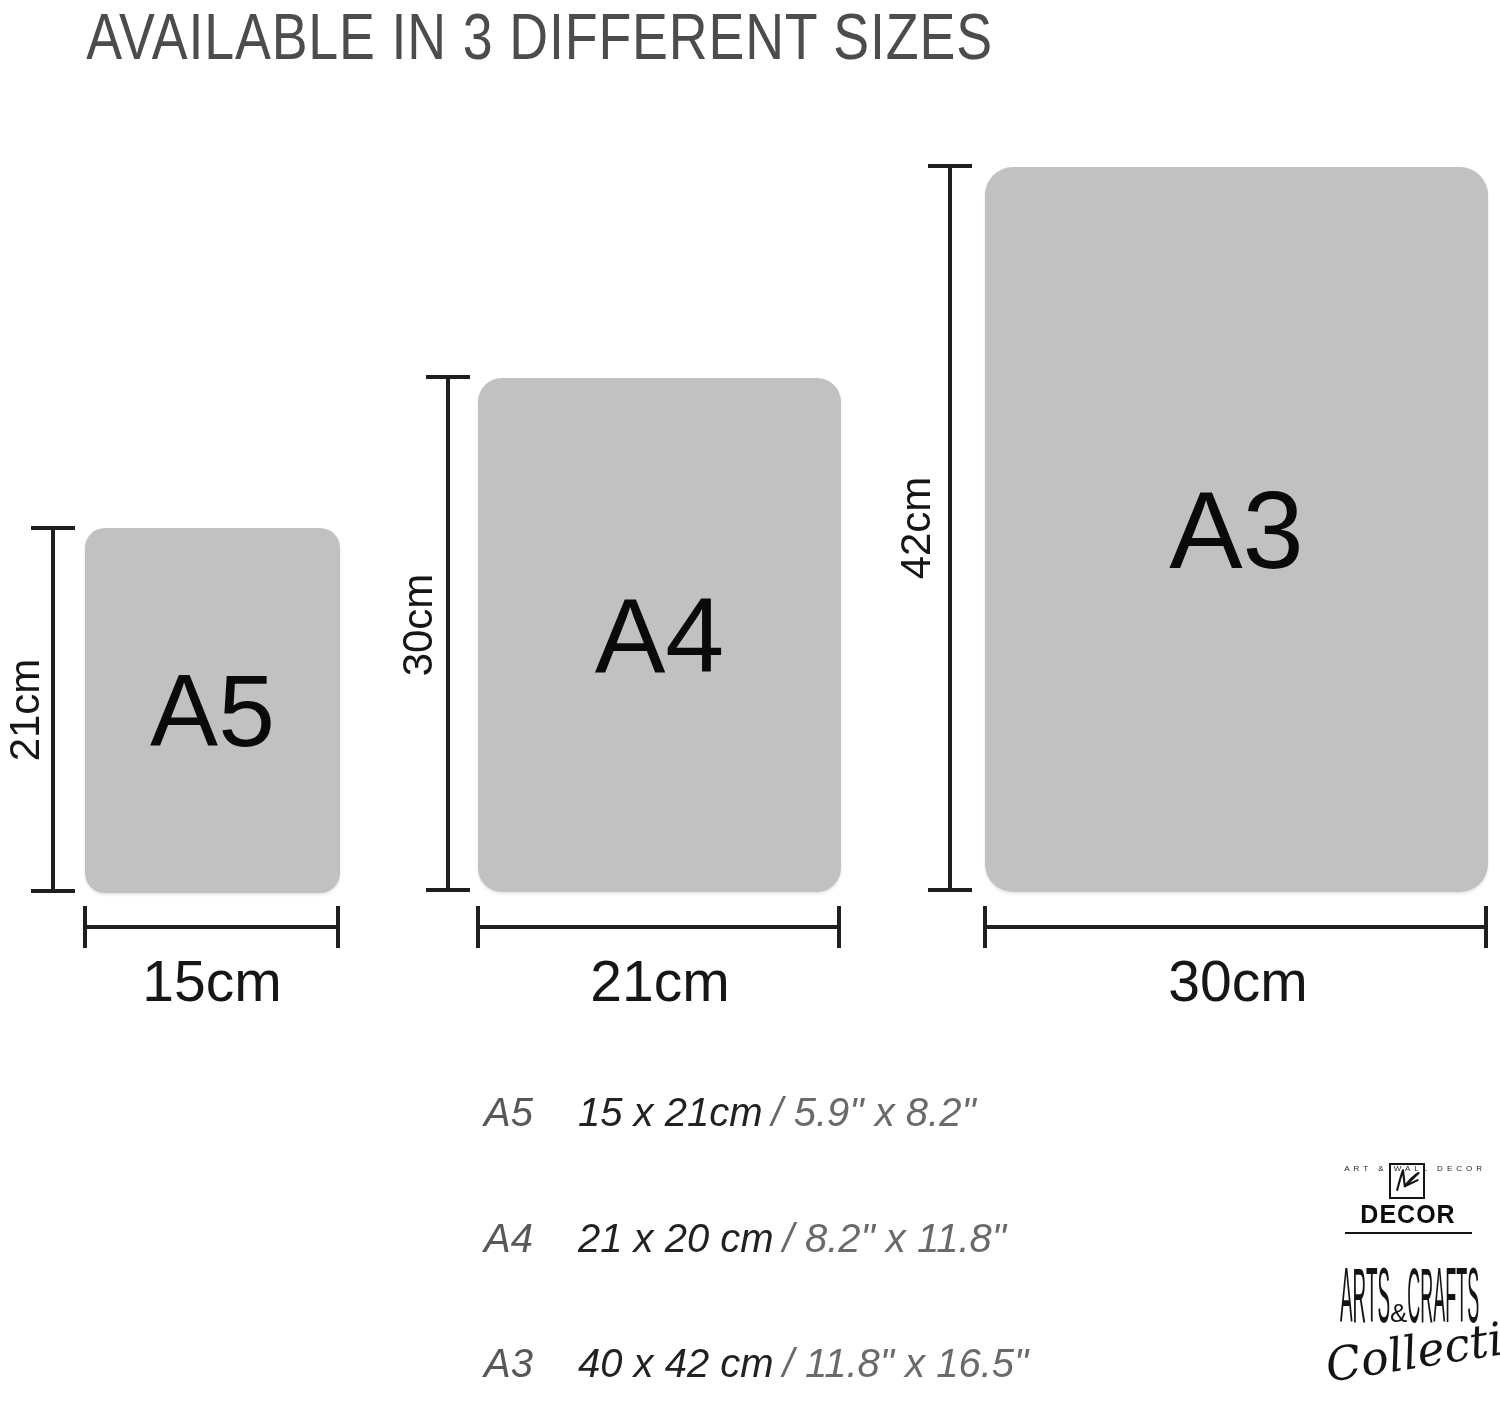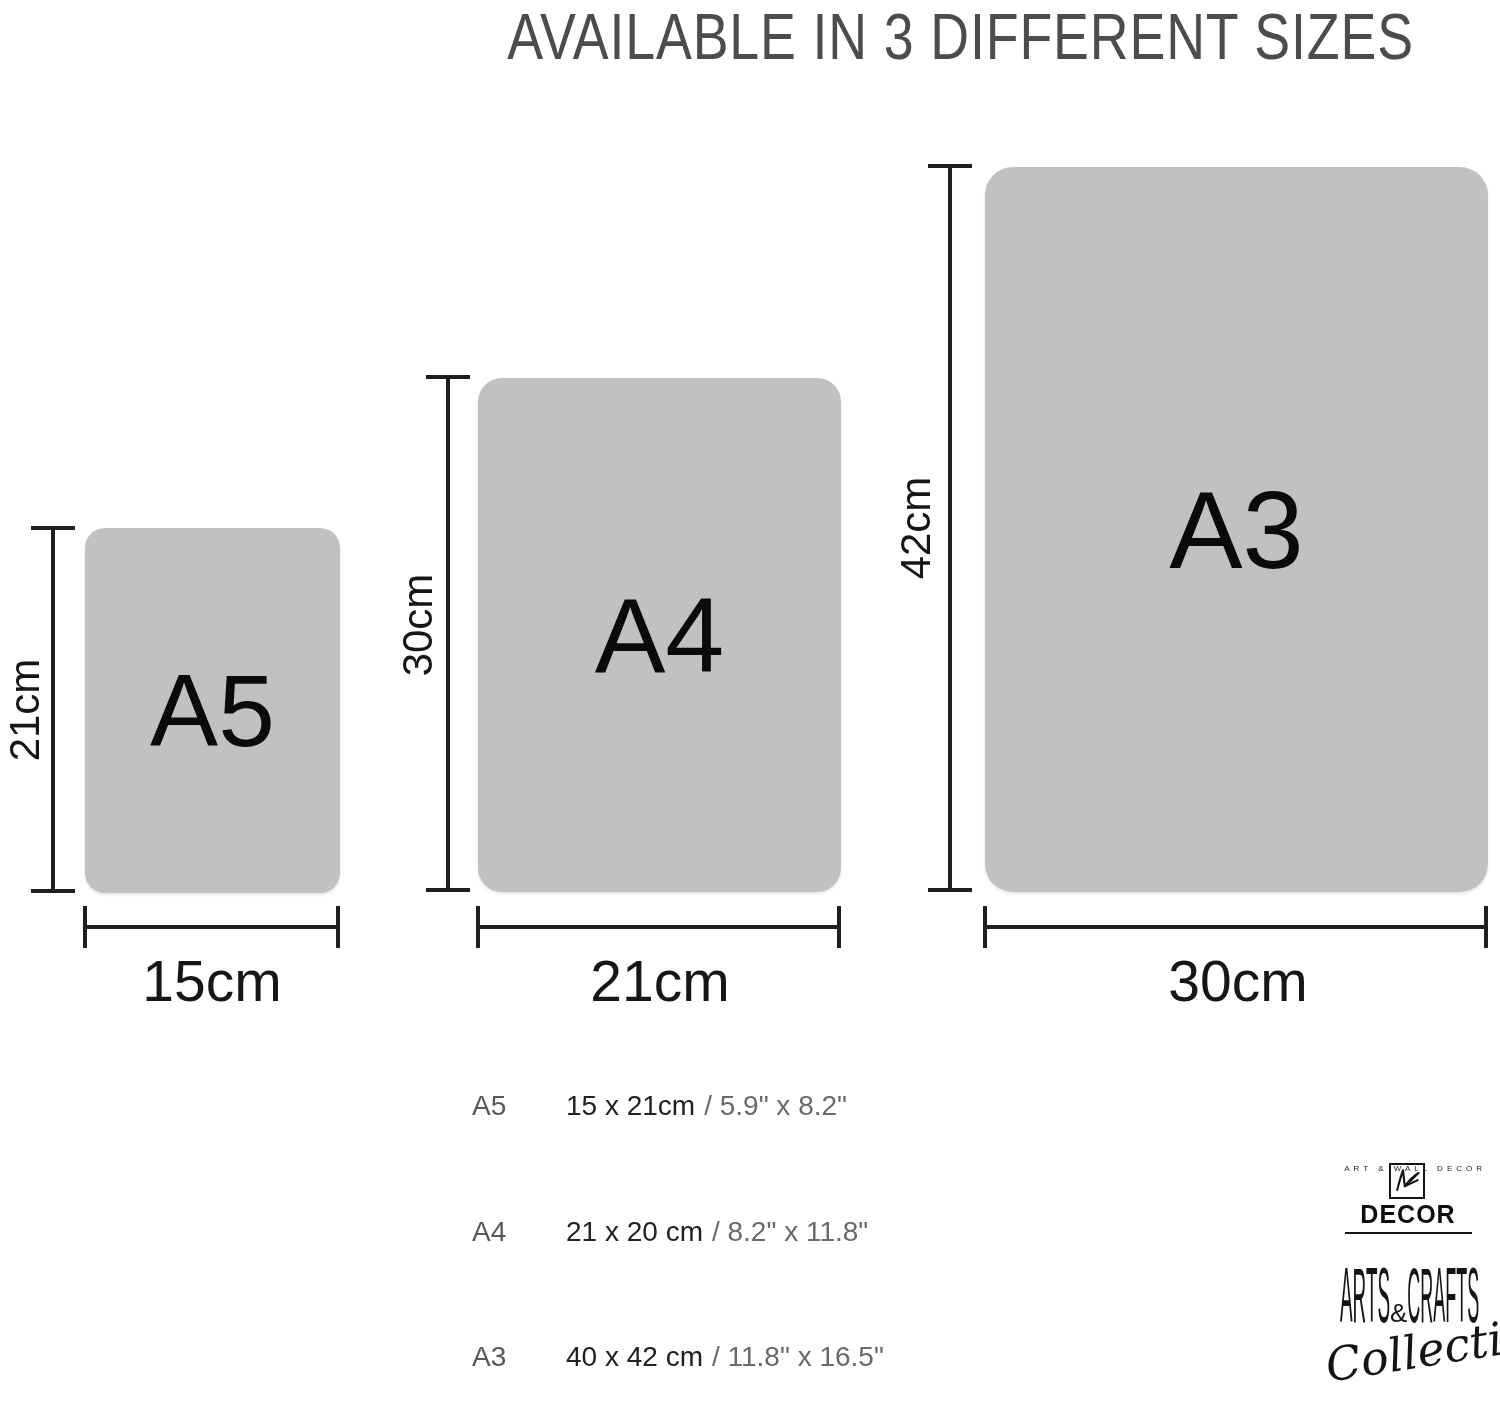--- a/index.html
+++ b/index.html
@@ -1,21 +1,21 @@
 <!DOCTYPE html>
 <html><head>
 <meta charset="utf-8">
 <style>
   html,body{margin:0;padding:0;background:#ffffff;}
   .stage{
     position:relative;width:1500px;height:1405px;background:#ffffff;overflow:hidden;
     font-family:"Liberation Sans", sans-serif;color:#0d0d0d;
   }
   
-  .title-wrap{position:absolute;left:0;top:0;width:1500px;text-align:right;}
+  .title-wrap{position:absolute;left:0;top:0;width:1500px;text-align:left;}
   .title{
     display:inline-block;font-size:64px;font-weight:400;color:#4c4c4c;
     letter-spacing:1px;transform:scaleX(0.84);transform-origin:center top;white-space:nowrap;
   }
   
   .panel{
     position:absolute;background:#c2c1c1;display:flex;align-items:center;justify-content:center;
     box-shadow:0 2px 3px rgba(0,0,0,0.10);
   }
   .panel-label{color:#0a0a0a;line-height:1;}
@@ -23,21 +23,21 @@
   .vline{position:absolute;width:4px;background:#1f1f1f;}
   .hline{position:absolute;height:4px;background:#1f1f1f;}
   .vtick{position:absolute;width:44px;height:4px;background:#1f1f1f;}
   .htick{position:absolute;width:4px;height:42px;background:#1f1f1f;}
   .vlabel{
     position:absolute;font-size:42px;color:#161616;white-space:nowrap;
     transform:translate(-50%,-50%) rotate(-90deg);
   }
   .wlabel{position:absolute;font-size:57px;color:#161616;transform:translateX(-50%);white-space:nowrap;}
   
-  .lrow{position:absolute;left:472px;font-size:28px;white-space:nowrap;}
+  .lrow{position:absolute;left:484px;font-size:40px;white-space:nowrap;font-style:italic;}
   .ll{display:inline-block;width:94px;color:#58585a;}
   .lm{color:#222224;}
   .li{color:#6a6a6c;margin-left:9px;}
   
   .monogram-box{position:absolute;left:1389px;top:1163px;width:32px;height:32px;border:2px solid #141414;}
   .brand-name{
     position:absolute;left:1338px;top:1200px;width:140px;text-align:center;
     font-size:25px;font-weight:bold;letter-spacing:1px;color:#0d0d0d;
   }
   .brand-rule{position:absolute;left:1345px;top:1232px;width:127px;height:2px;background:#141414;}

